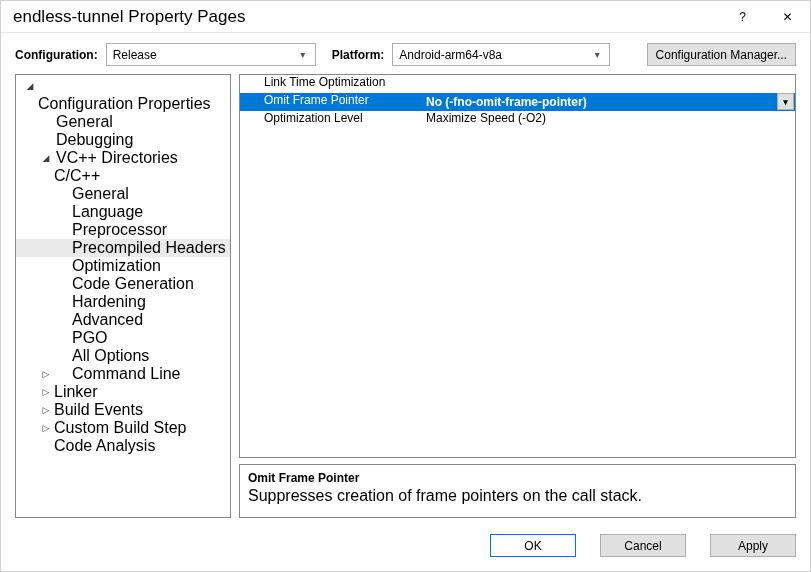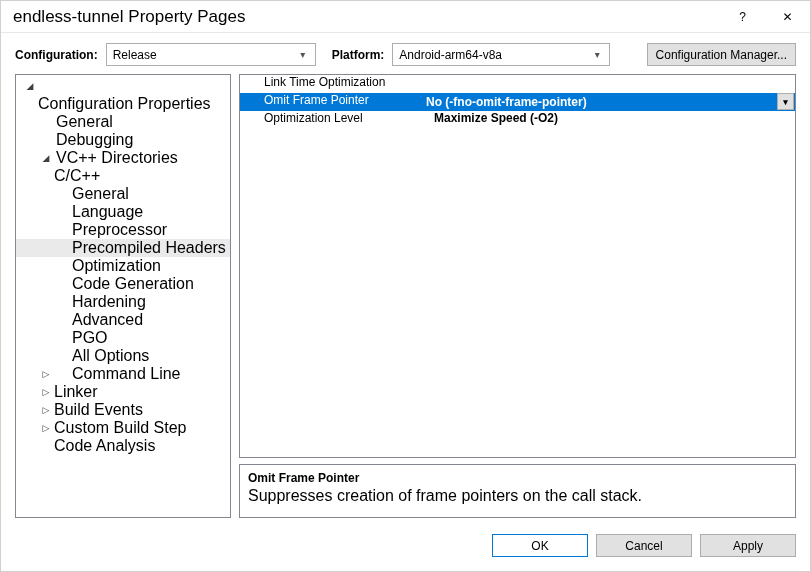--- a/index.html
+++ b/index.html
@@ -137,36 +137,36 @@
   .row.selected .cell-v { font-weight: 600; }
   .row.selected .dd {
     width: 17px; height:17px;
     border:1px solid #adadad;
     background:#e1e1e1;
     color:#000;
     display:flex;align-items:center;justify-content:center;
     font-size:9px;
     margin-left:auto; margin-right:1px;
   }
-  .row.bold .cell-v { font-weight: 700; margin-left: 8px; }
+  .row.bold .cell-v { font-weight: 400; }
   .desc {
     border: 1px solid #828790;
     margin-top: 6px;
     padding: 6px 8px 8px 8px;
     min-height: 54px;
   }
   .desc-title { font-weight: 600; font-size: 12px; margin-bottom: 2px;}
   .desc-text { font-size: 16px; }
   .footer {
     padding: 12px 14px 14px 14px;
     display: flex;
     justify-content: flex-end;
     gap: 8px;
   }
-  .footer .btn { width: 96px; justify-content: center; }
+  .footer .btn { width: 86px; justify-content: center; margin-left: 16px; }
   .footer .btn.default { border: 1px solid #0078d7; background:#fff;}
 </style>
 </head>
 <body>
 
 <div class="dialog">
 
   <div class="titlebar">
     <span class="titlebar-title">endless-tunnel Property Pages</span>
     <div class="titlebar-btn">?</div>

